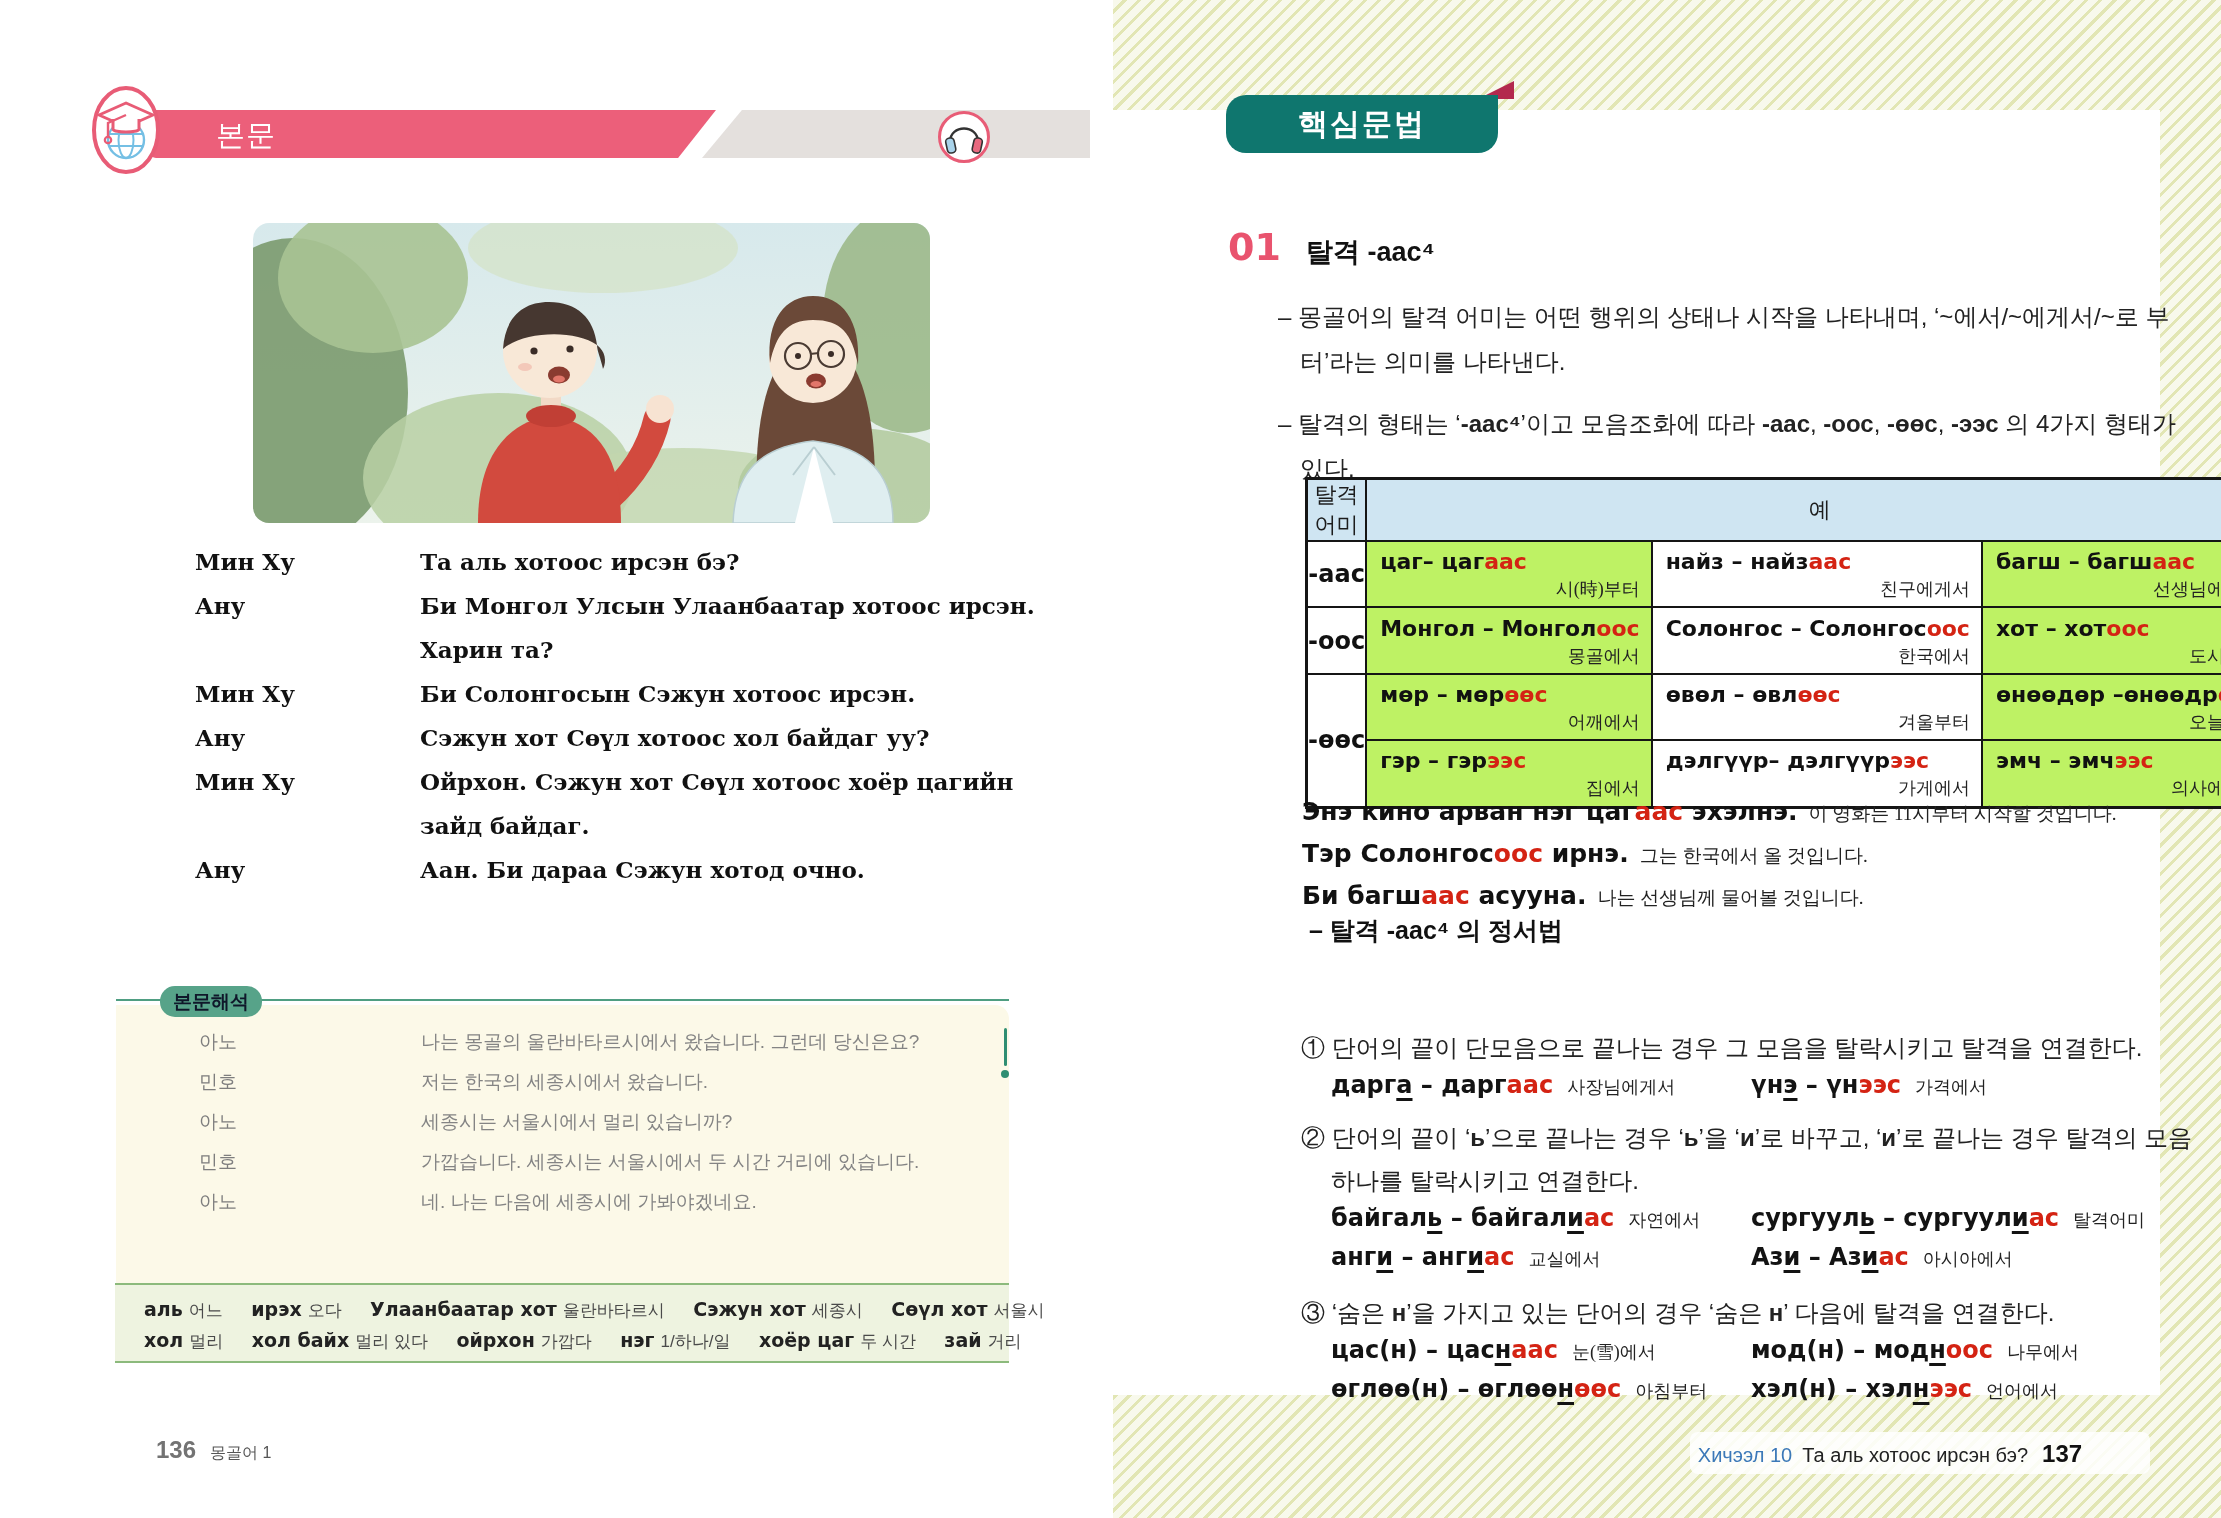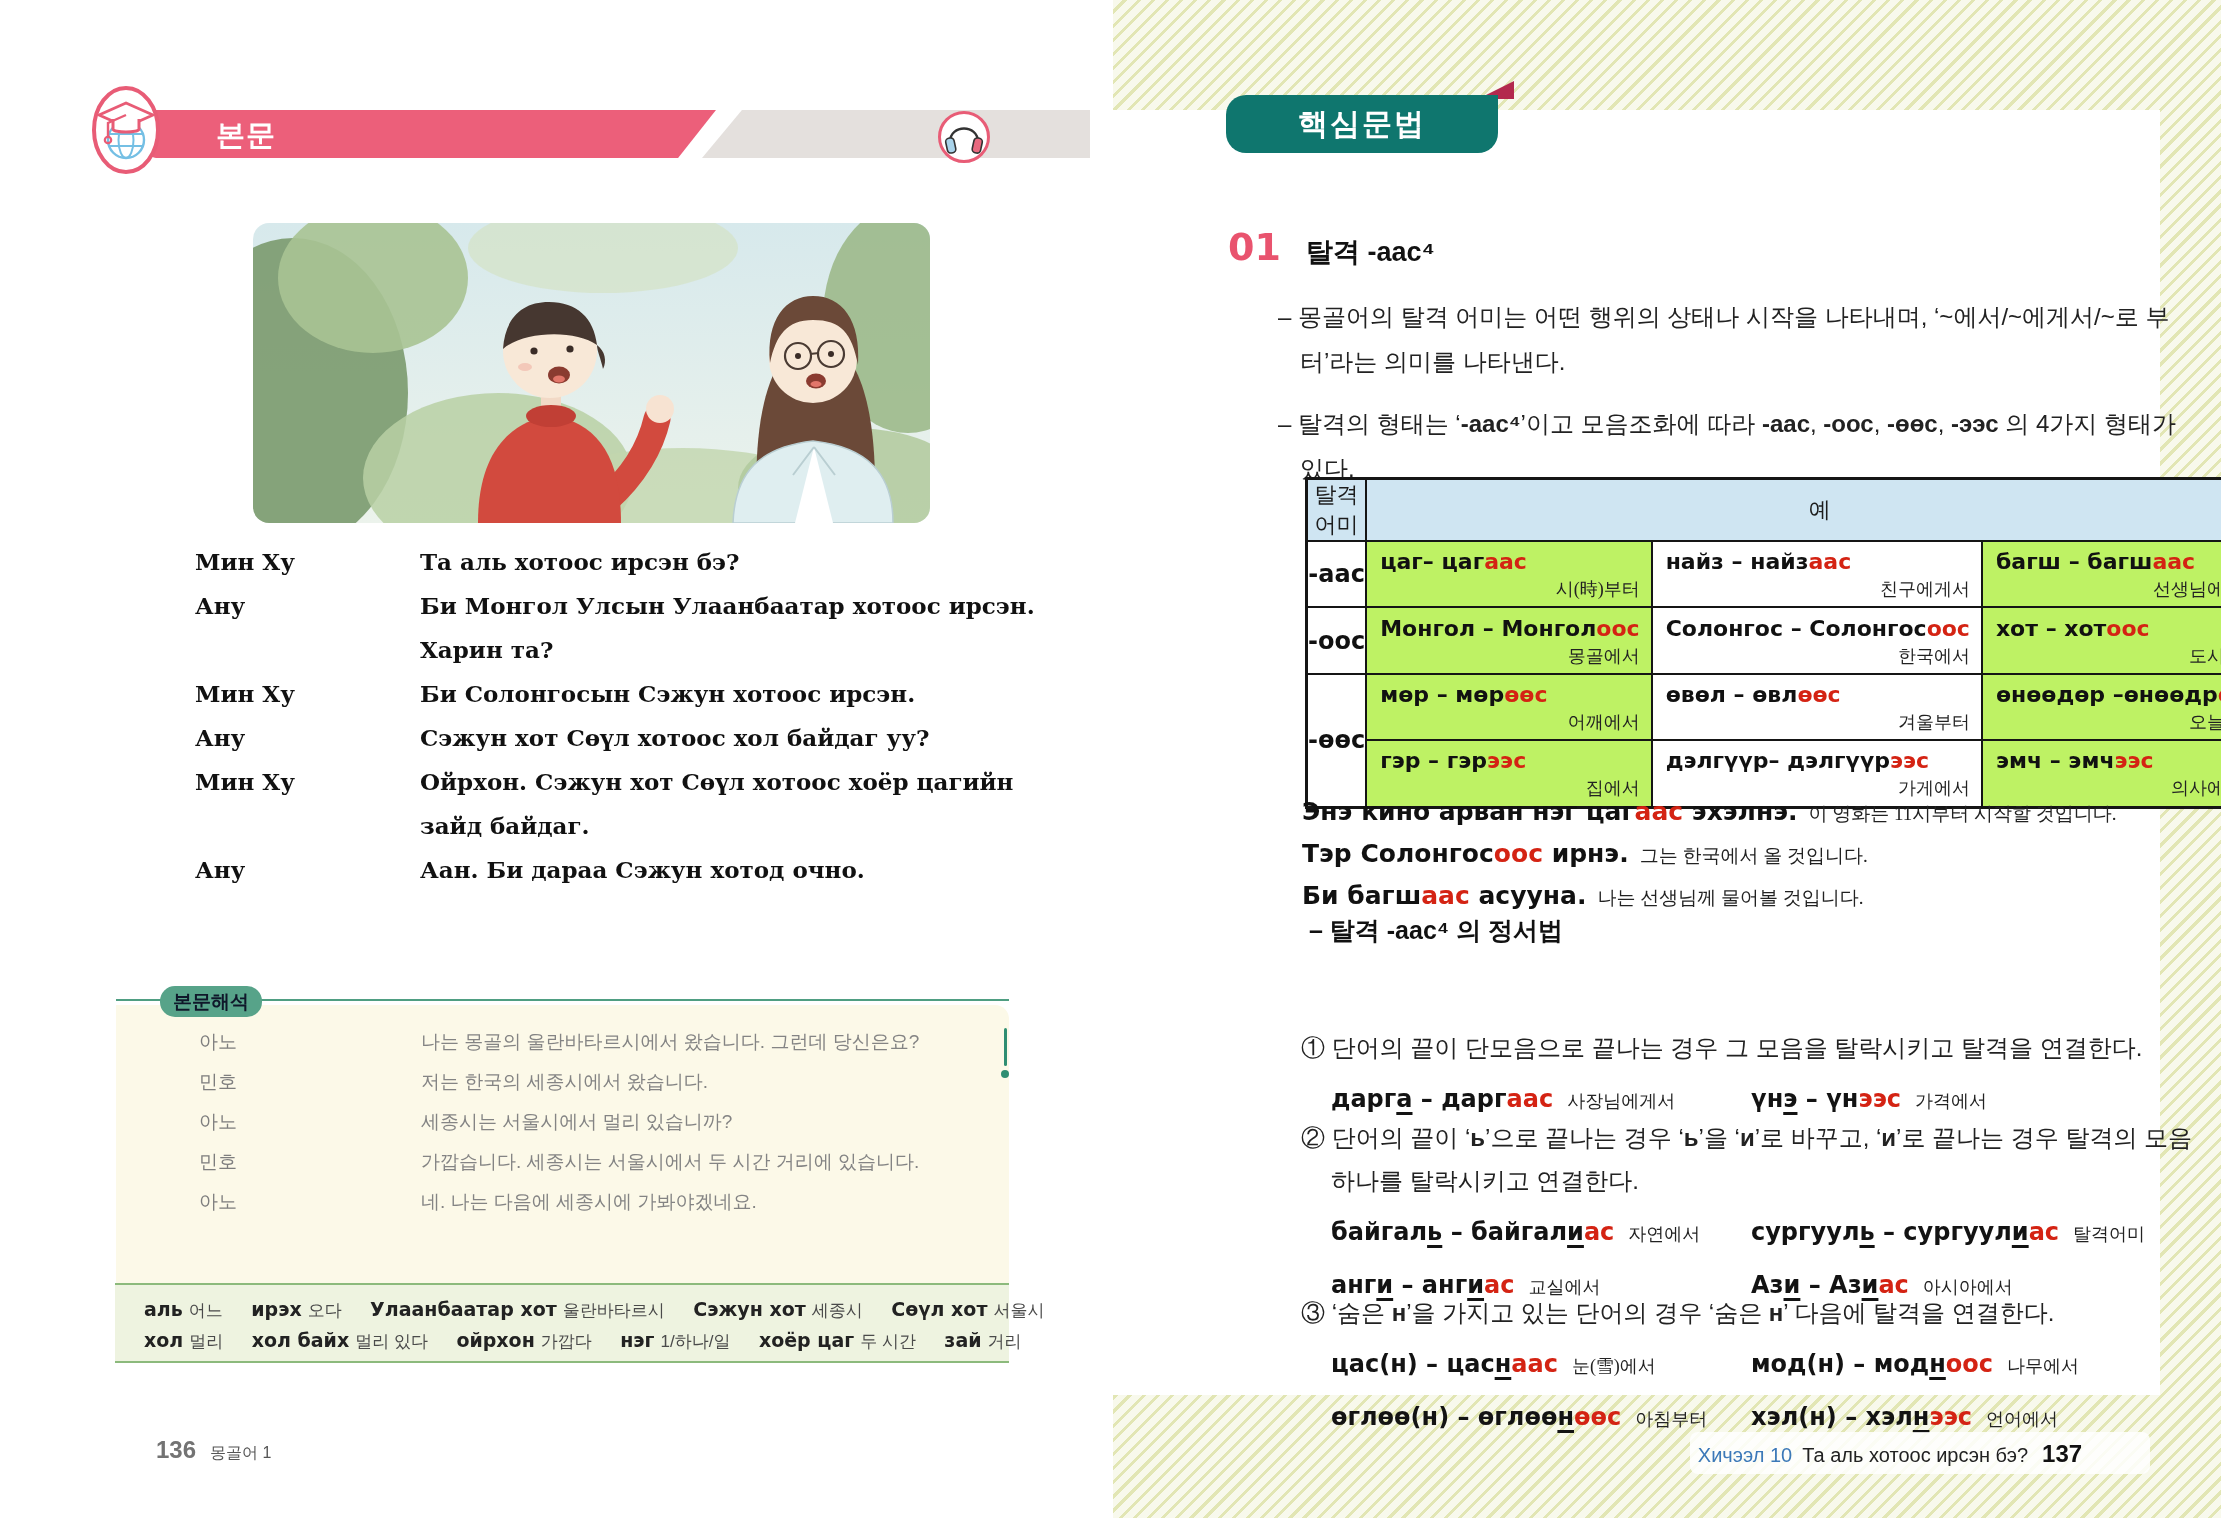--- a/index.html
+++ b/index.html
@@ -10,21 +10,21 @@
   
   .rp-bg{left:1113px;top:0;width:1108px;height:1518px;
          background:repeating-linear-gradient(135deg,#f8f9ec 0 7px,#e2e6b4 7px 10px);}
   .rp-content{left:1113px;top:110px;width:1047px;height:1285px;background:#fff;}
 
   
   .lp-pink-banner{left:150px;top:110px;width:566px;height:48px;background:#ec5f7a;
                   clip-path:polygon(0 0,100% 0,93.3% 100%,0 100%);border-radius:6px 0 0 6px;}
   .lp-gray-band{left:702px;top:110px;width:388px;height:48px;background:#e4e0dd;
                 clip-path:polygon(10.3% 0,100% 0,100% 100%,0 100%);}
-  .lp-title{left:216px;top:116px;font-size:29px;font-weight:bold;color:#fff;letter-spacing:1px;}
+  .lp-title{left:216px;top:116px;font-size:29px;font-weight:normal;color:#fff;letter-spacing:1px;}
   .grad-badge{left:91px;top:85px;width:70px;height:90px;}
   .hp-badge{left:937px;top:110px;width:54px;height:54px;}
 
   
   .illu{left:253px;top:223px;width:677px;height:300px;border-radius:16px;overflow:hidden;}
 
   
   .dialogue{left:195px;top:540px;width:860px;font-family:"DejaVu Serif",serif;
             font-weight:bold;font-size:23px;color:#111;}
   .d-row{height:44px;line-height:44px;white-space:nowrap;}
@@ -94,21 +94,21 @@
   .sent{height:42px;white-space:nowrap;}
   .s-mn{font-family:"DejaVu Sans",sans-serif;font-weight:bold;font-size:25px;color:#111;}
   .s-ko{font-family:"Liberation Serif",serif;font-size:19px;color:#222;margin-left:11px;}
 
   
   .ortho-h{left:1309px;top:914px;font-size:25px;font-weight:bold;color:#111;white-space:nowrap;}
   .ortho{width:860px;font-size:24px;color:#222;}
   .o1{left:1301px;top:1026px;} .o2{left:1301px;top:1116px;} .o3{left:1301px;top:1291px;}
   .i-line{line-height:43px;white-space:nowrap;padding-left:30px;}
   .i-line.first{padding-left:0;}
-  .ex-row{position:relative;height:37px;margin-top:16px;}
+  .ex-row{position:relative;height:37px;margin-top:2px;}
   .ex-item{position:absolute;top:0;white-space:nowrap;font-family:"DejaVu Sans",sans-serif;
            font-weight:bold;font-size:24px;color:#131313;}
   .ex-a{left:30px;} .ex-b{left:450px;}
   .ex-ko{font-family:"Liberation Serif",serif;font-weight:normal;font-size:18px;color:#222;
          margin-left:14px;}
 
   
   .seg-red{color:#d42313;}
   .seg-b{font-weight:bold;}
   .seg-u{text-decoration:underline;text-decoration-thickness:2.5px;text-underline-offset:5px;}

